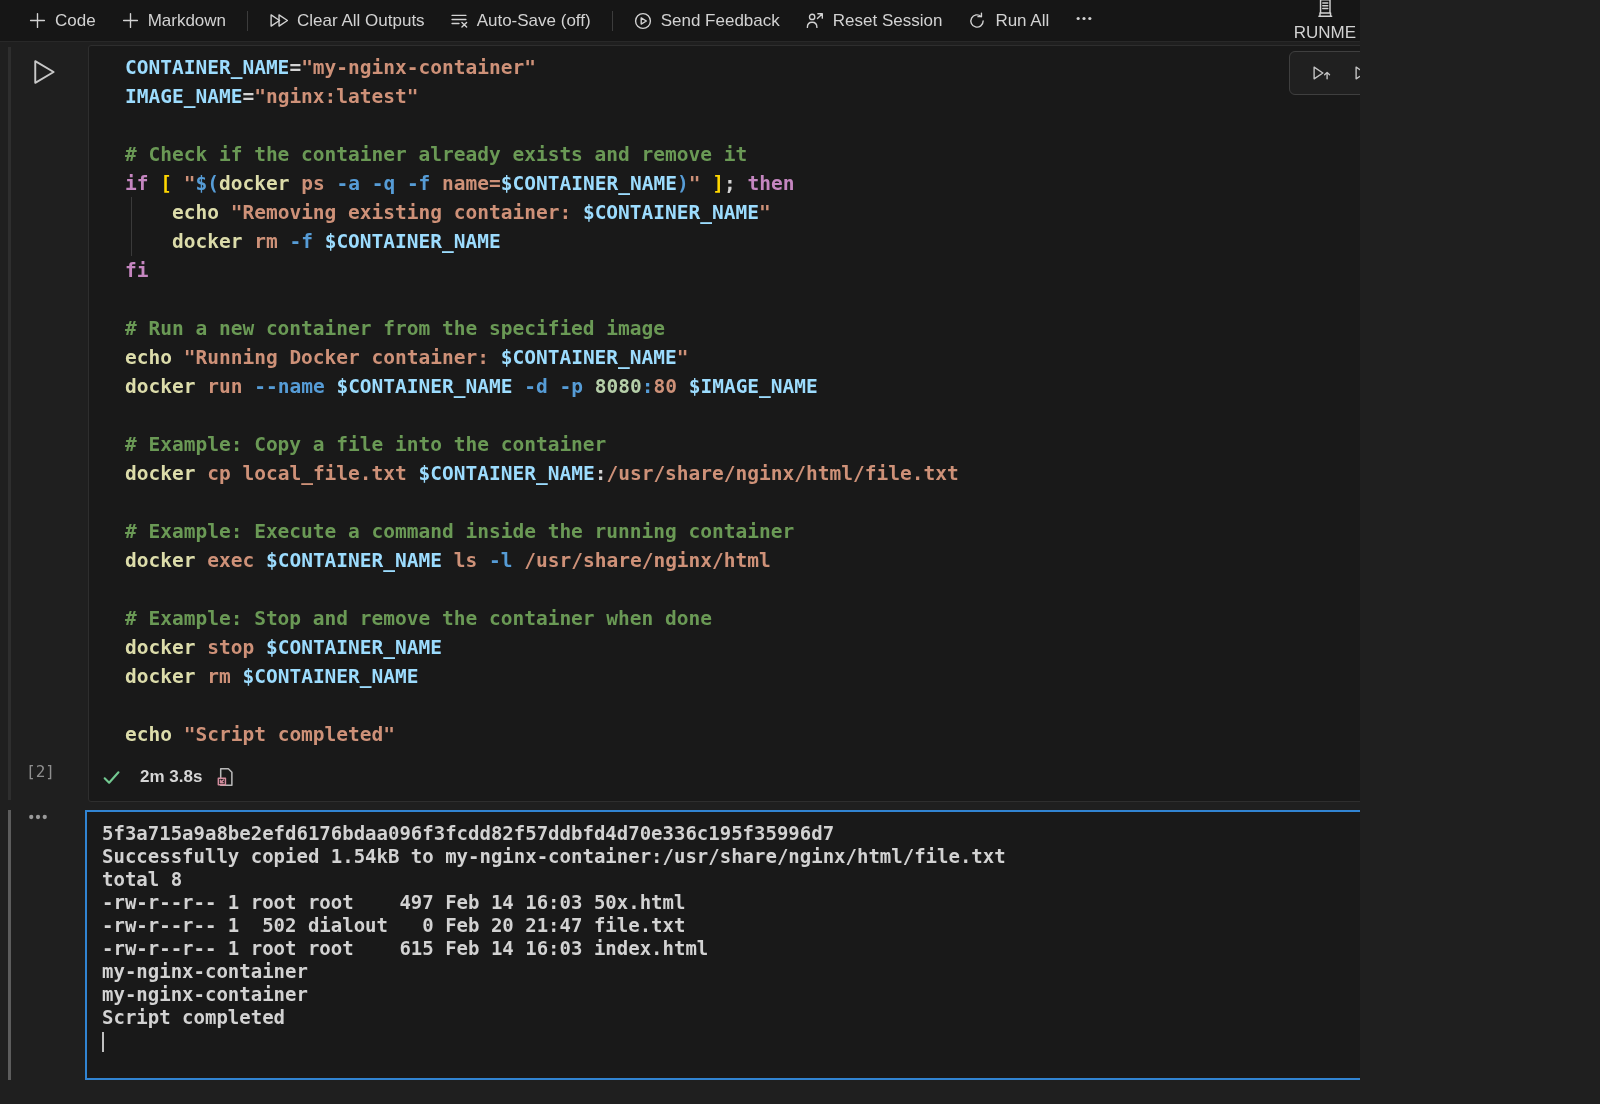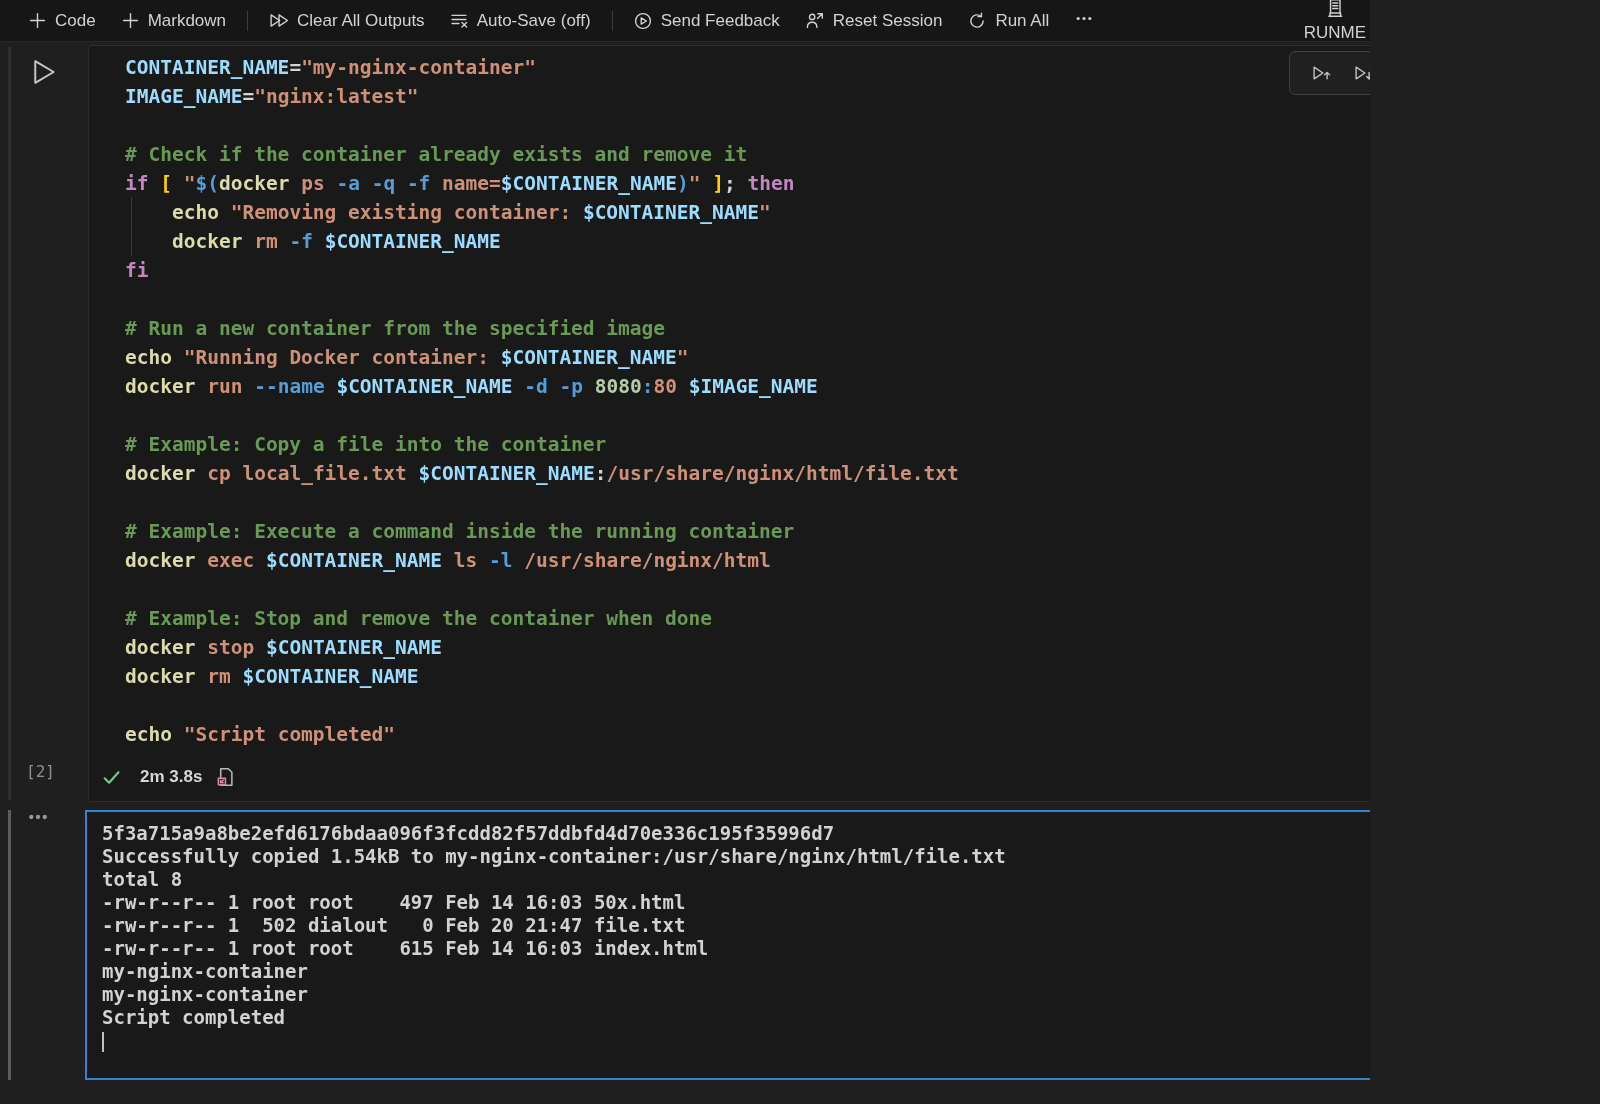--- a/index.html
+++ b/index.html
@@ -1,17 +1,17 @@
 <!DOCTYPE html>
 <html style="--page_bg: #1f1f1f; --toolbar_bg: #161616; --editor_bg: #191919; --accent_blue: #3184d2; --check_green: #73C991; --syn_comment: #6A9955; --syn_keyword: #C586C0; --syn_function: #DCDCAA; --syn_string: #CE9178; --syn_flag: #569CD6; --syn_variable: #9CDCFE; --syn_bracket: #FFD700; --syn_number: #B5CEA8; --syn_default: #D4D4D4;"><head>
 <meta charset="utf-8">
 <style>
   html,body{margin:0;padding:0;background:#1f1f1f;}
   .screen{position:relative;width:1360px;height:1104px;background:var(--page_bg,#1f1f1f);
-    overflow:hidden;font-family:"Liberation Sans",sans-serif;color:#cccccc;padding-left:10px;}
+    overflow:hidden;font-family:"Liberation Sans",sans-serif;color:#cccccc;}
 
   
   .toolbar{position:absolute;left:0;top:0;right:0;height:42px;background:var(--toolbar_bg,#161616);
     border-bottom:1px solid #282828;display:flex;align-items:center;padding-left:16px;box-sizing:border-box;}
   .tb-item{display:flex;align-items:center;gap:9px;padding:0 13px;height:100%;font-size:17px;
     color:#d2d2d2;cursor:pointer;white-space:nowrap;}
   .tb-sep{width:1px;height:20px;background:#3c3c3c;margin:0 8px;}
   .tb-spacer{flex:1;}
   .tb-right{display:flex;align-items:center;gap:5px;padding-right:4px;font-size:17px;color:#d2d2d2;flex-direction:column;}
   svg.ic{display:block;stroke:currentColor;fill:none;stroke-width:1.3;stroke-linecap:round;stroke-linejoin:round;}

